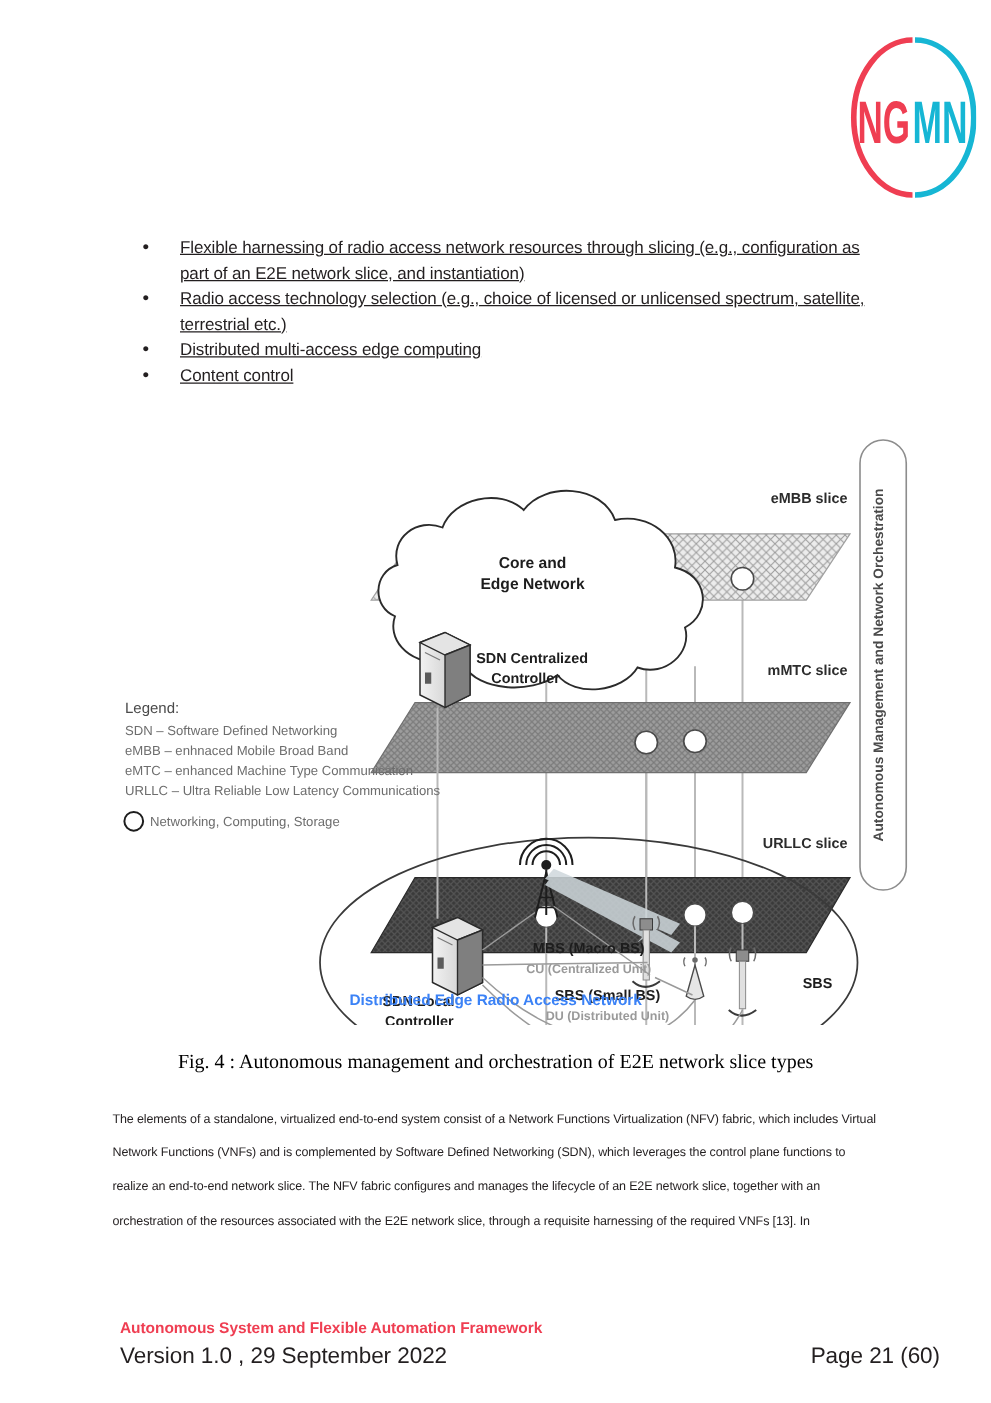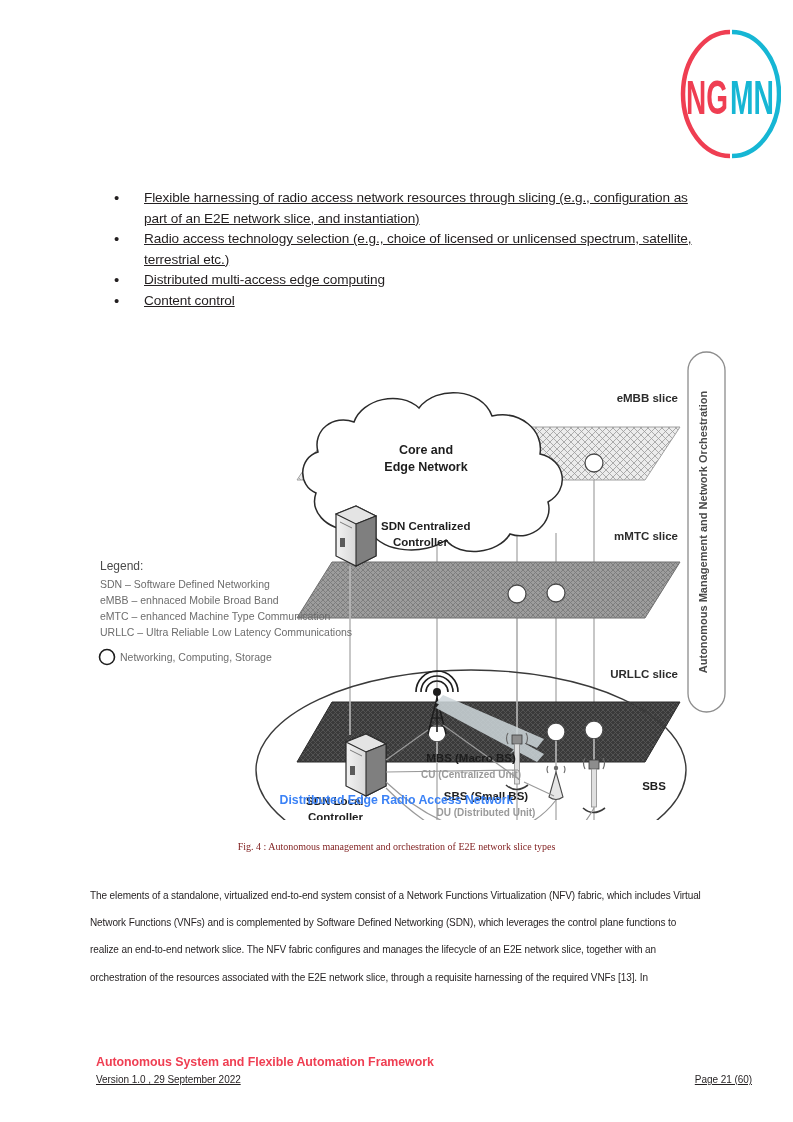--- a/index.html
+++ b/index.html
@@ -67,22 +67,22 @@
   #figure svg { display: block; }
 
   
   #caption {
     position: absolute;
     left: 0px;
     top: 841px;
     width: 793px;
     text-align: center;
     font-family: "Liberation Serif", serif;
-    font-size: 10px;
-    color: #7f1d1d;
+    font-size: 16px;
+    color: #000000;
   }
 
   
   #body-para {
     position: absolute;
     left: 90px;
     top: 882px;
     width: 612px;
     font-size: 10px;
     line-height: 27.2px;
@@ -103,24 +103,23 @@
     color: #ef3e52;
     letter-spacing: -0.05px;
     margin-bottom: 5px;
   }
   #footer-row {
     display: flex;
     justify-content: space-between;
     align-items: baseline;
   }
   #footer-version, #footer-page {
-    font-size: 10px;
+    font-size: 18px;
     color: #231f20;
     letter-spacing: -0.05px;
-    text-decoration: underline;
   }
 </style>
 </head>
 <body>
 
 <div id="logo">
   <svg width="102" height="132" viewBox="0 0 102 132" xmlns="http://www.w3.org/2000/svg">
 
     <path d="M51,4 A47,62 0 0,0 51,128" fill="none" stroke="#ef3e52" stroke-width="4.5"></path>
 

